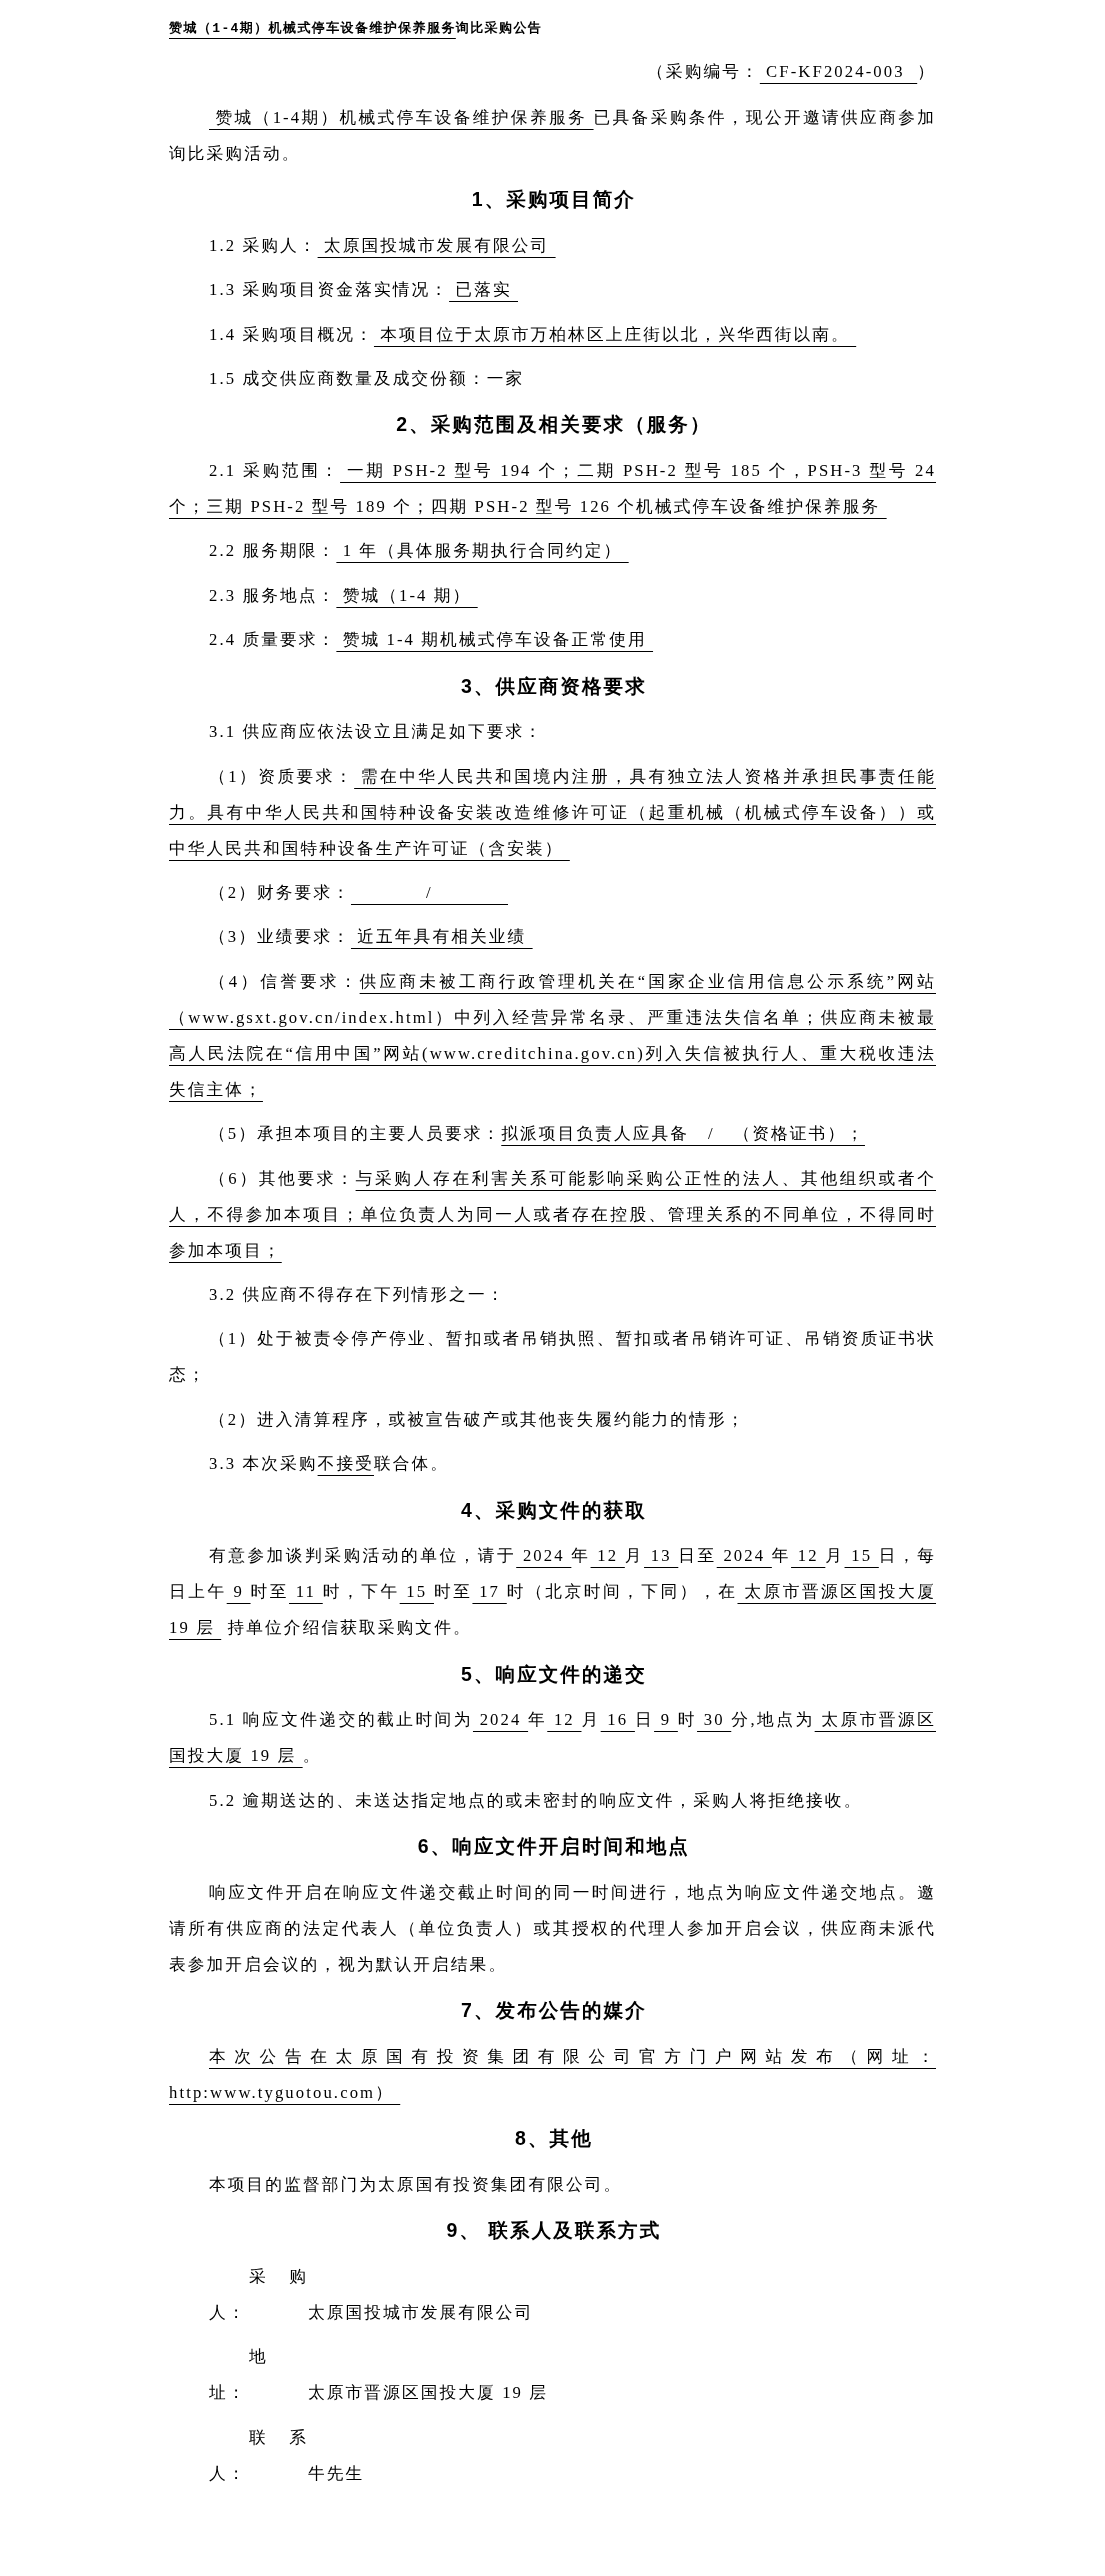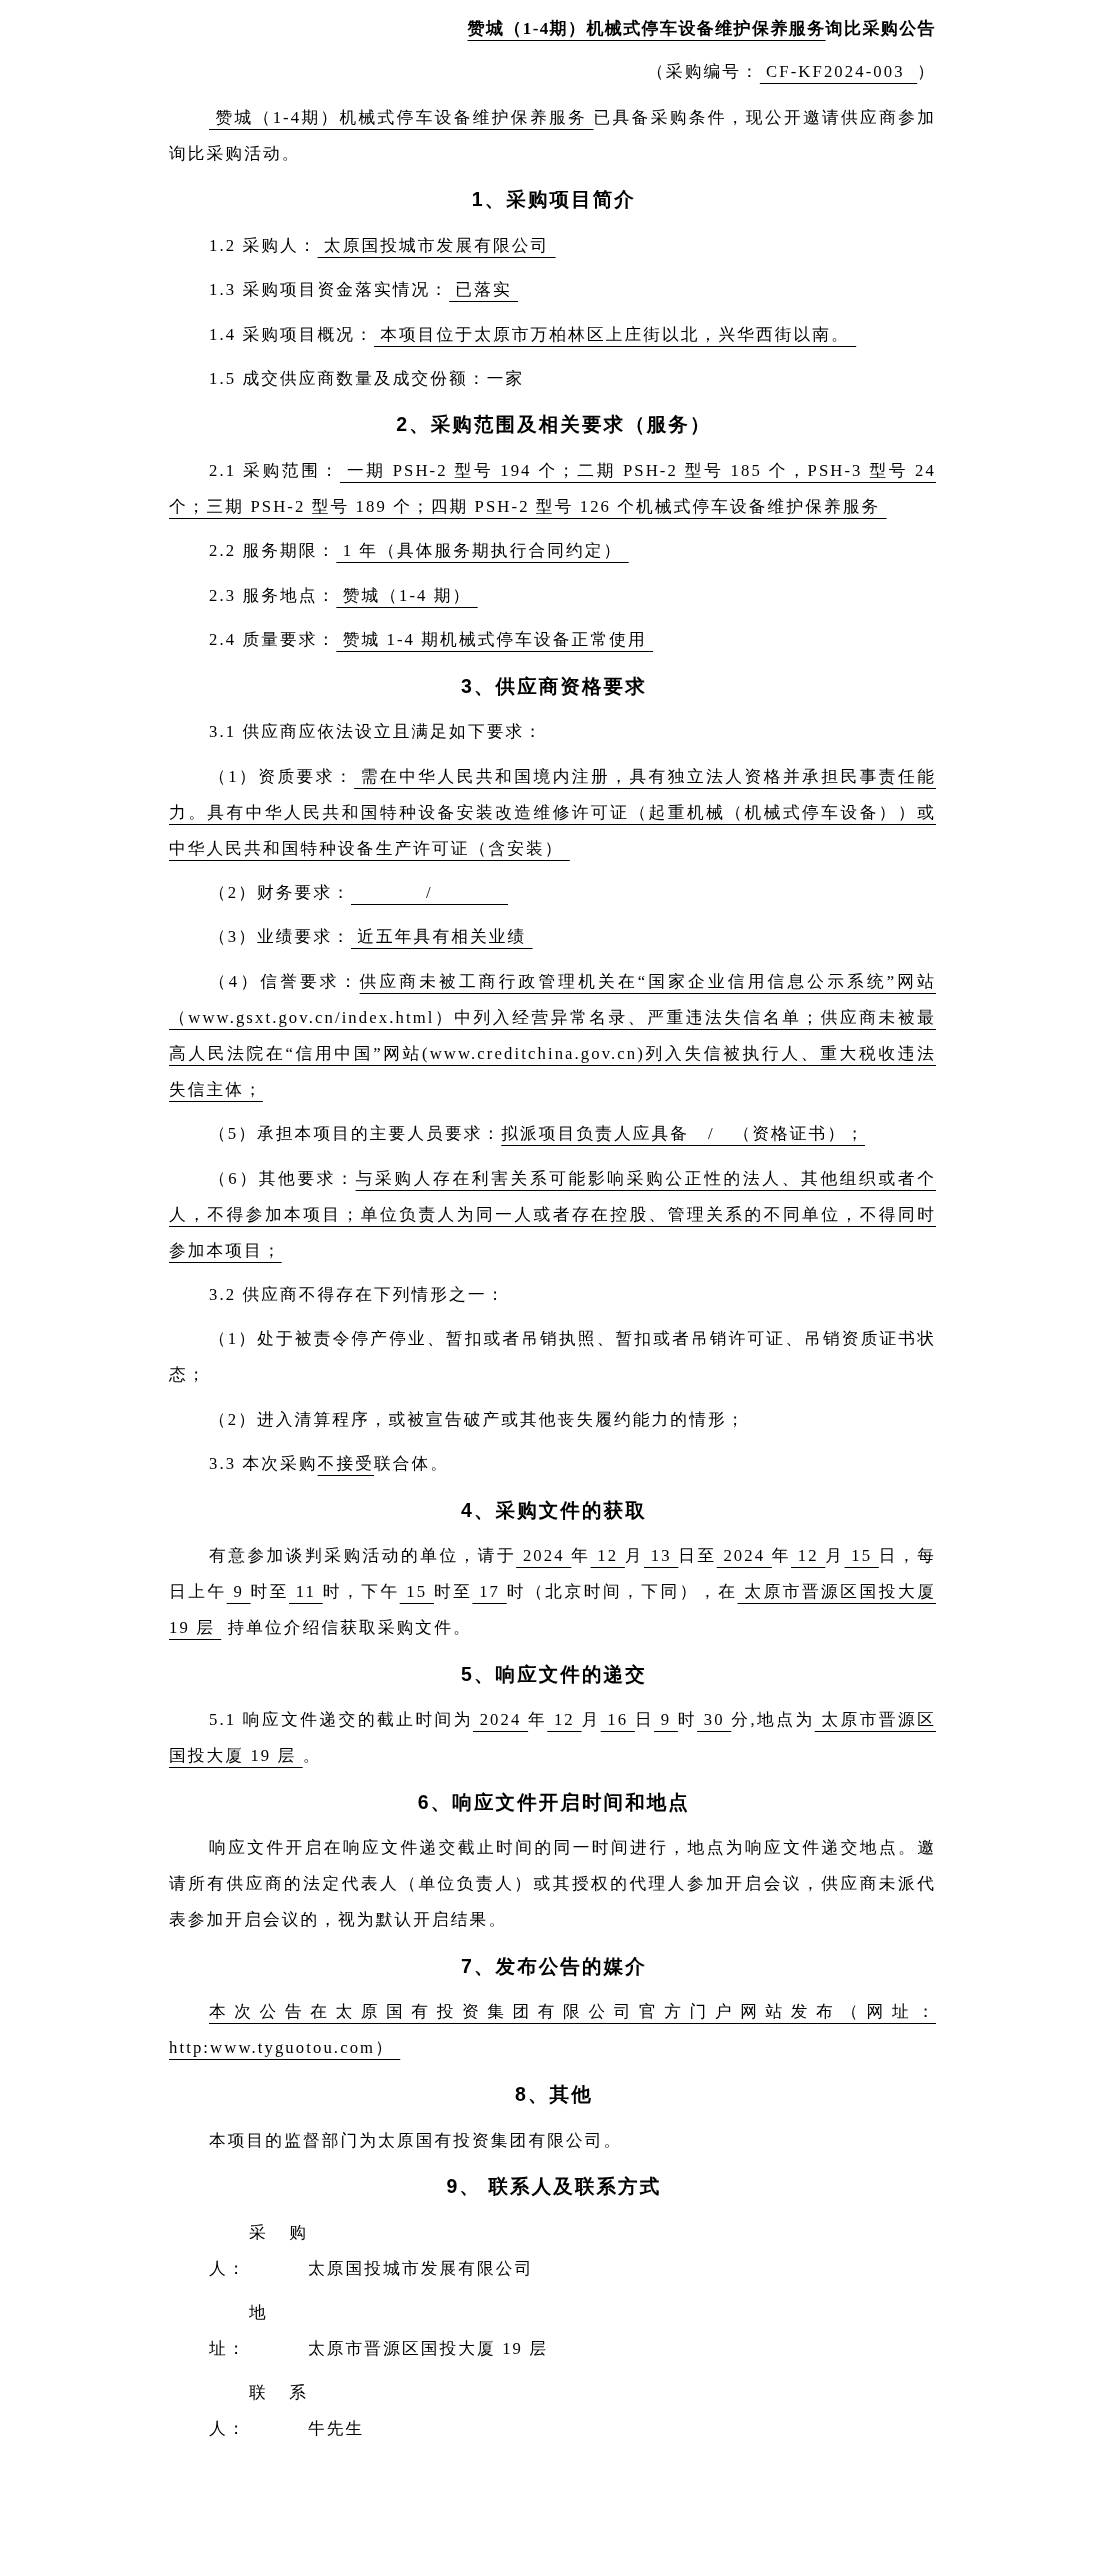--- a/index.html
+++ b/index.html
@@ -21,25 +21,26 @@
     line-height: 36px;
   }
   .block {
     margin: 0 0 8.4px 0;
     text-align: justify;
   }
   .indent {
     text-indent: 40px;
   }
   .title {
-    text-align: right;
+    text-align: left;
     font-weight: bold;
-    font-size: 17px;
+    font-size: 13px;
     letter-spacing: 1.4px;
     margin-bottom: 7px;
+    font-family: Liberation Mono, monospace;
   }
   .sub {
     text-align: right;
     margin-bottom: 9.7px;
   }
   .hd {
     font-family: "Liberation Sans", "DejaVu Sans", sans-serif;
     font-weight: bold;
     font-size: 19.5px;
     letter-spacing: 2.1px;
@@ -98,20 +99,21 @@
   <p class="block indent"><span>（2）进入清算程序，或被宣告破产或其他丧失履约能力的情形；</span></p>
   <p class="block indent"><span>3.3 本次采购</span><span class="u">不接受</span><span>联合体。</span></p>
 
   <h2 class="block hd"><span>4、采购文件的获取</span></h2>
 
   <p class="block indent"><span>有意参加谈判采购活动的单位，请于</span><span class="u">&nbsp;2024&nbsp;</span><span>年</span><span class="u">&nbsp;12&nbsp;</span><span>月</span><span class="u">&nbsp;13&nbsp;</span><span>日至</span><span class="u">&nbsp;2024&nbsp;</span><span>年</span><span class="u">&nbsp;12&nbsp;</span><span>月</span><span class="u">&nbsp;15&nbsp;</span><span>日，每日上午</span><span class="u">&nbsp;9&nbsp;</span><span>时至</span><span class="u">&nbsp;11&nbsp;</span><span>时，下午</span><span class="u">&nbsp;15&nbsp;</span><span>时至</span><span class="u">&nbsp;17&nbsp;</span><span>时（北京时间，下同），在</span><span class="u">&nbsp;太原市晋源区国投大厦 19 层&nbsp;</span><span>&nbsp;持单位介绍信获取采购文件。</span></p>
 
   <h2 class="block hd"><span>5、响应文件的递交</span></h2>
 
   <p class="block indent"><span>5.1 响应文件递交的截止时间为</span><span class="u">&nbsp;2024&nbsp;</span><span>年</span><span class="u">&nbsp;12&nbsp;</span><span>月</span><span class="u">&nbsp;16&nbsp;</span><span>日</span><span class="u">&nbsp;9&nbsp;</span><span>时</span><span class="u">&nbsp;30&nbsp;</span><span>分,地点为</span><span class="u">&nbsp;太原市晋源区国投大厦 19 层&nbsp;</span><span>。</span></p>
+  <p class="block indent"><span>5.2 逾期送达的、未送达指定地点的或未密封的响应文件，采购人将拒绝接收。</span></p>
 
   <h2 class="block hd"><span>6、响应文件开启时间和地点</span></h2>
 
   <p class="block indent"><span>响应文件开启在响应文件递交截止时间的同一时间进行，地点为响应文件递交地点。邀请所有供应商的法定代表人（单位负责人）或其授权的代理人参加开启会议，供应商未派代表参加开启会议的，视为默认开启结果。</span></p>
 
   <h2 class="block hd"><span>7、发布公告的媒介</span></h2>
 
   <p class="block indent"><span class="u">本次公告在太原国有投资集团有限公司官方门户网站发布（网址：http:www.tyguotou.com）&nbsp;</span></p>
 
   <h2 class="block hd"><span>8、其他</span></h2>

